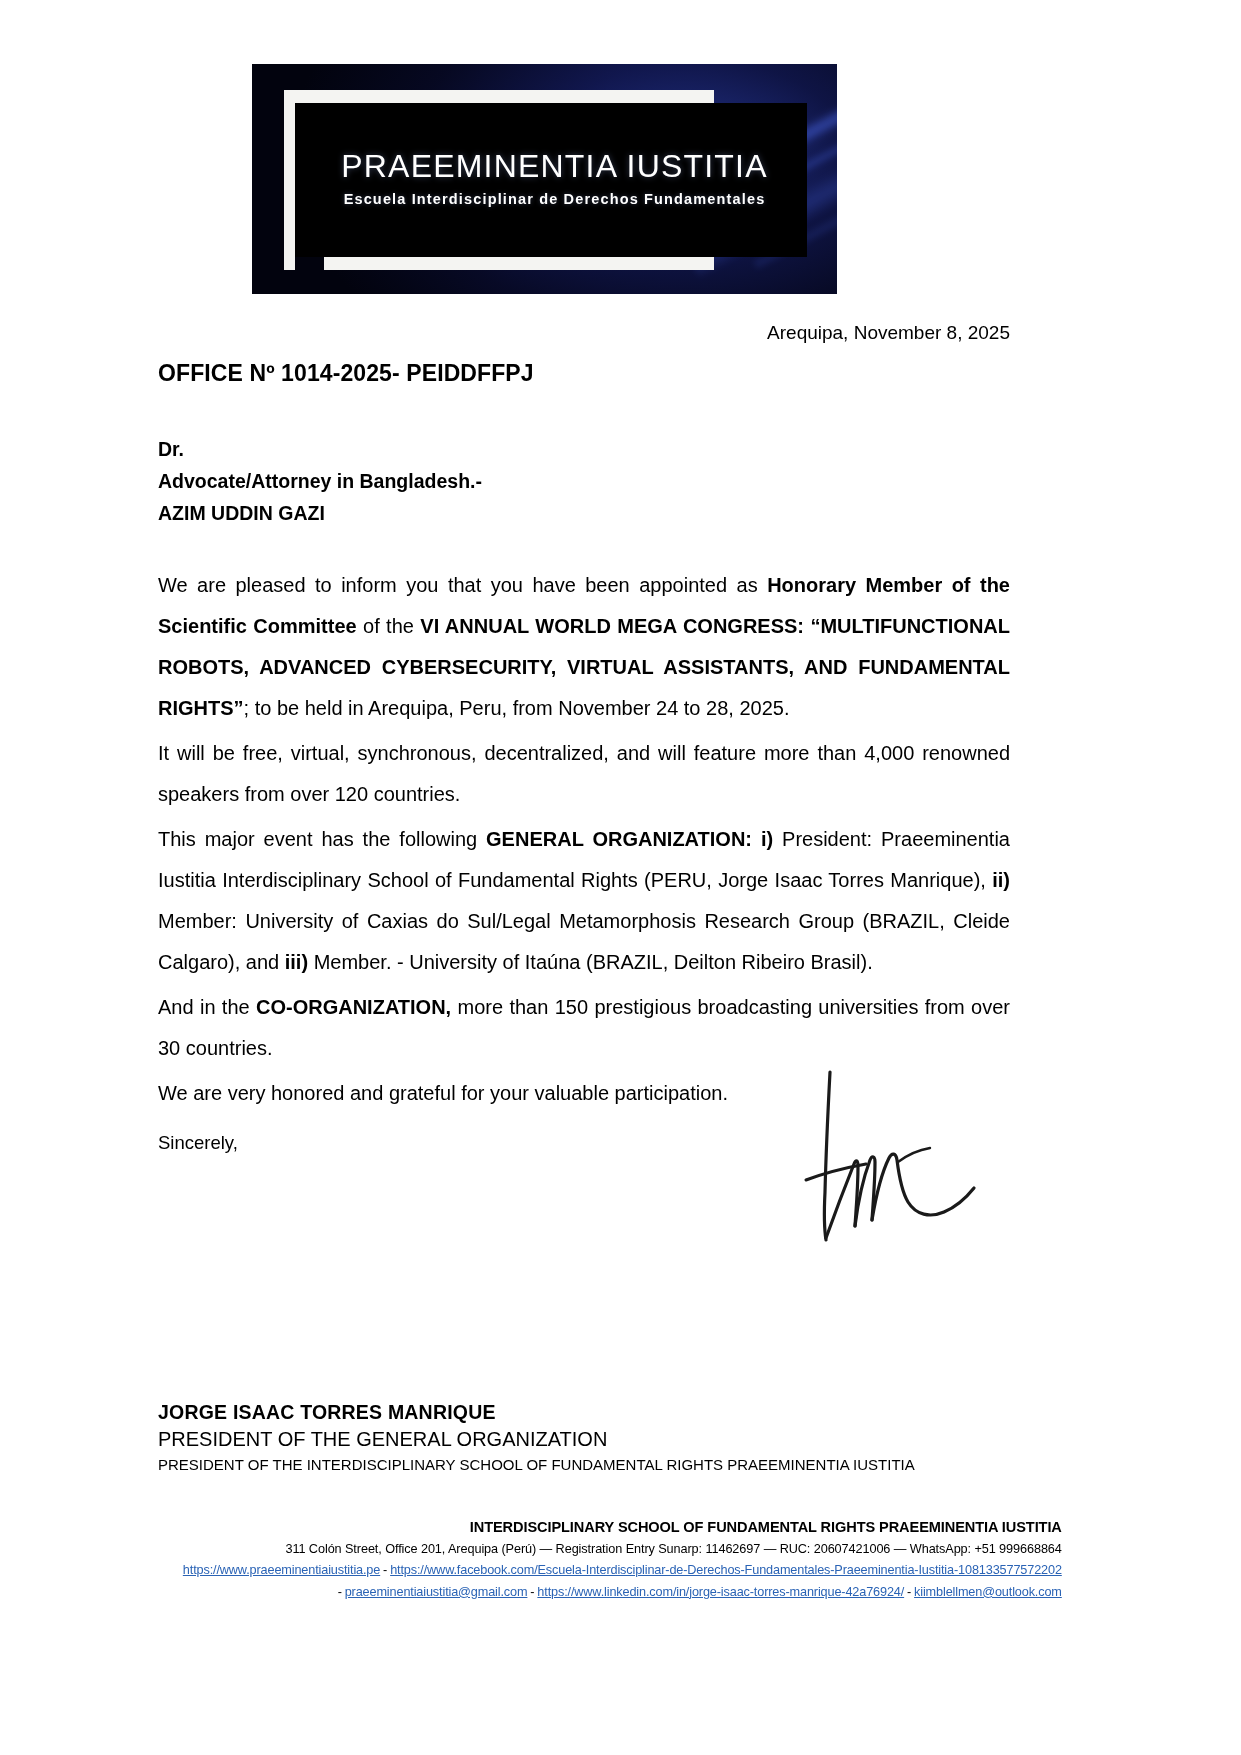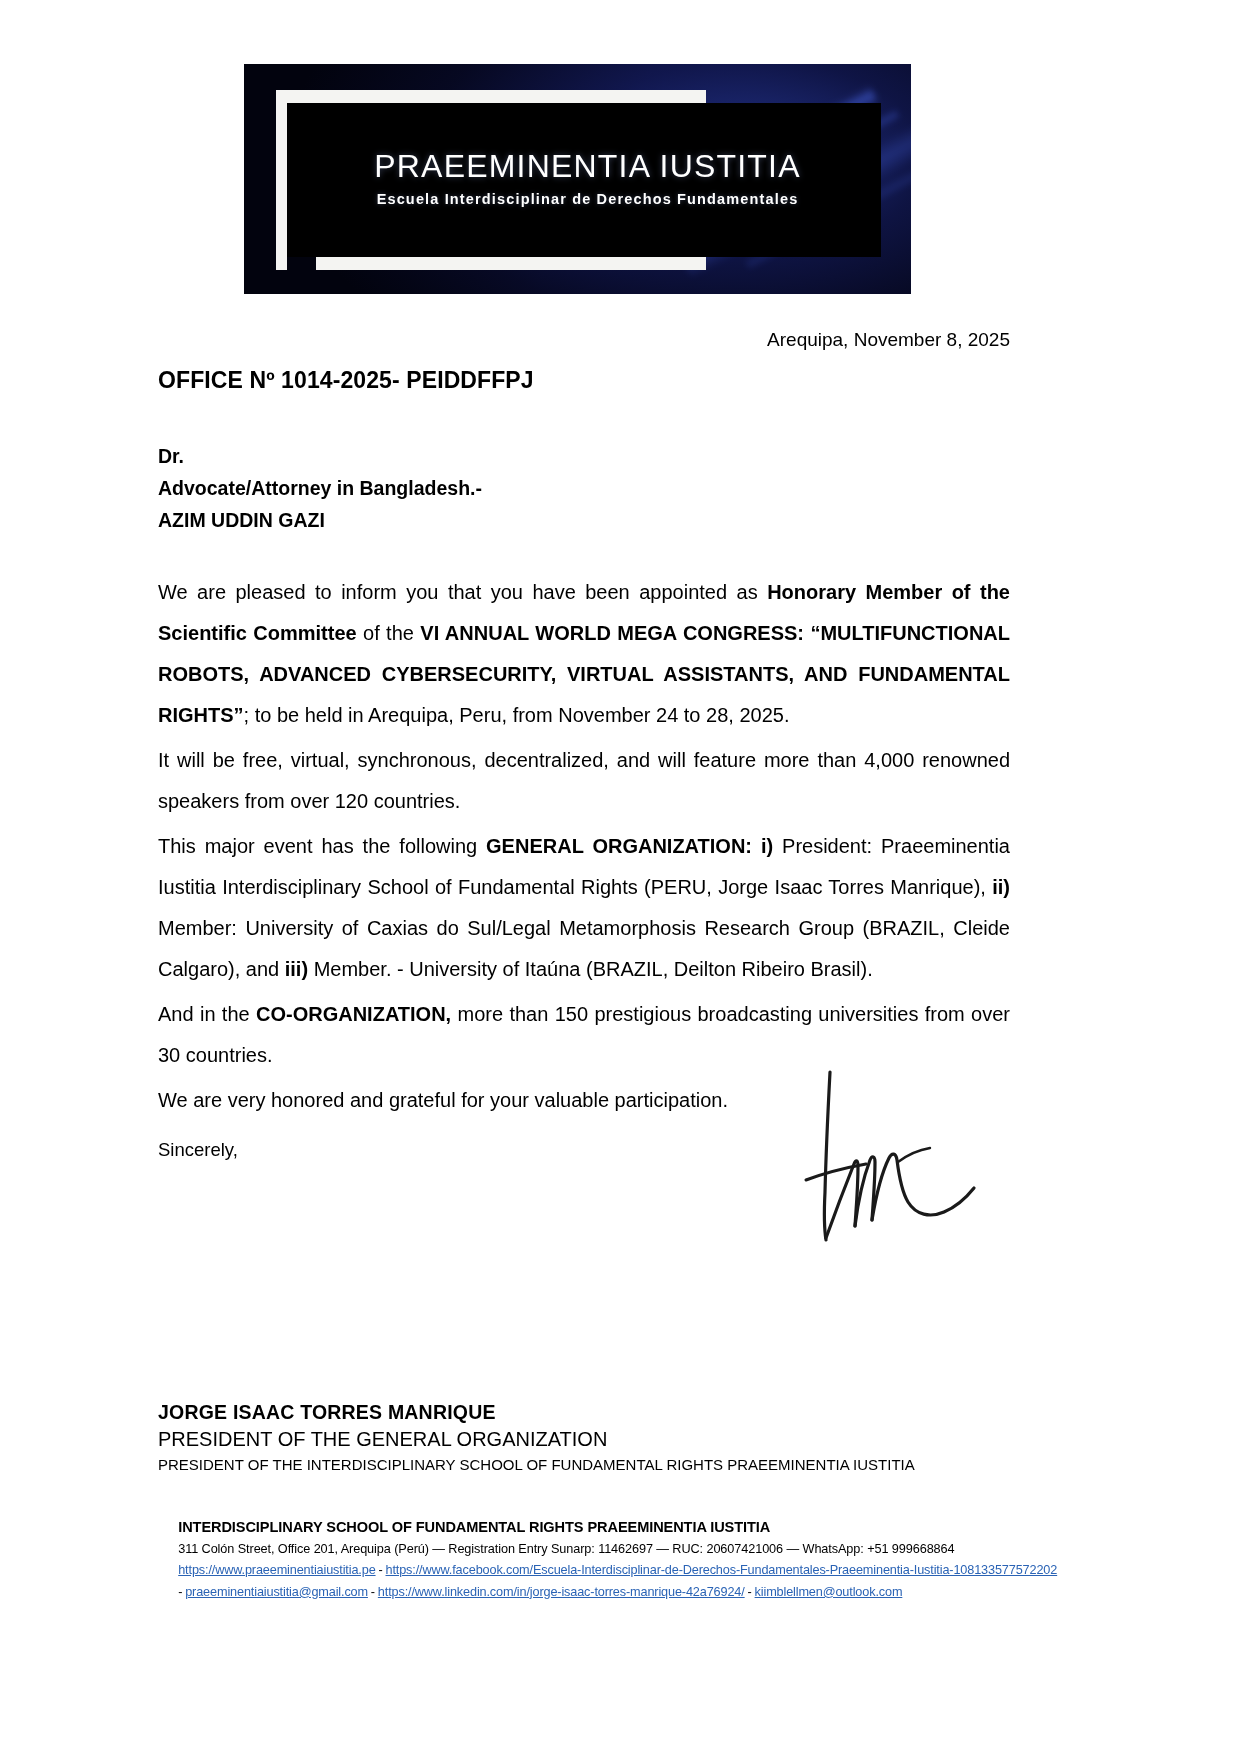--- a/index.html
+++ b/index.html
@@ -18,23 +18,23 @@
 
   .page {
     position: absolute;
     inset: 0;
     background: #ffffff;
   }
 
   
   .letterhead {
     position: absolute;
-    left: 244px;
+    left: 252px;
     top: 64px;
-    width: 667px;
+    width: 585px;
     height: 230px;
     background:
       radial-gradient(ellipse 70% 110% at 76% 40%, rgba(36,52,140,0.95) 0%, rgba(16,22,74,0.85) 38%, rgba(6,8,32,0.9) 70%, rgba(2,3,14,1) 100%),
       linear-gradient(118deg, #05061a 0%, #0a0d32 32%, #141b62 52%, #090c30 72%, #03040f 100%);
     overflow: hidden;
   }
   .lh-streak {
     position: absolute;
     background: linear-gradient(90deg, rgba(60,86,220,0) 0%, rgba(74,104,235,0.55) 50%, rgba(60,86,220,0) 100%);
     filter: blur(3px);
@@ -108,21 +108,21 @@
     letter-spacing: 1.15px;
     margin-top: 7px;
     white-space: nowrap;
     text-shadow: 0 0 5px rgba(160,185,255,0.3);
   }
 
   
   .content {
     position: absolute;
     left: 158px;
-    top: 327px;
+    top: 320px;
     width: 852px;
   }
 
   .dateline {
     text-align: right;
     font-size: 19px;
     line-height: 1.35;
     margin-bottom: 14px;
   }
 
@@ -192,21 +192,21 @@
     font-size: 15px;
     line-height: 1.45;
   }
 
   
   .footer {
     position: absolute;
     left: 150px;
     top: 1518px;
     width: 940px;
-    text-align: left;
+    text-align: right;
   }
   .footer-title {
     font-size: 15.5px;
     font-weight: 700;
     letter-spacing: -0.1px;
     transform: scaleX(0.94);
     transform-origin: center;
   }
   .footer-addr {
     font-size: 13.5px;

